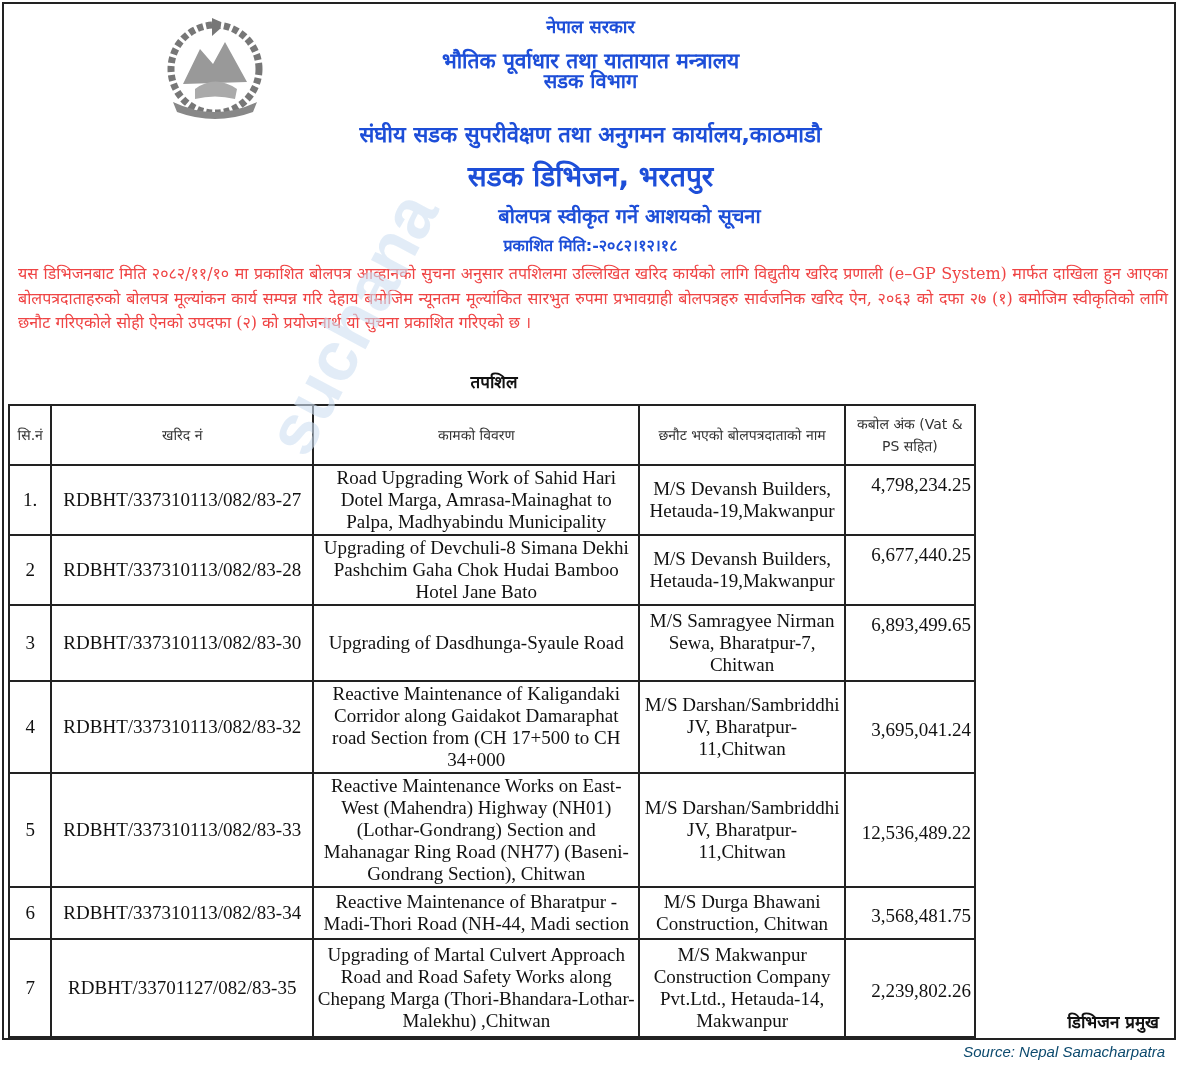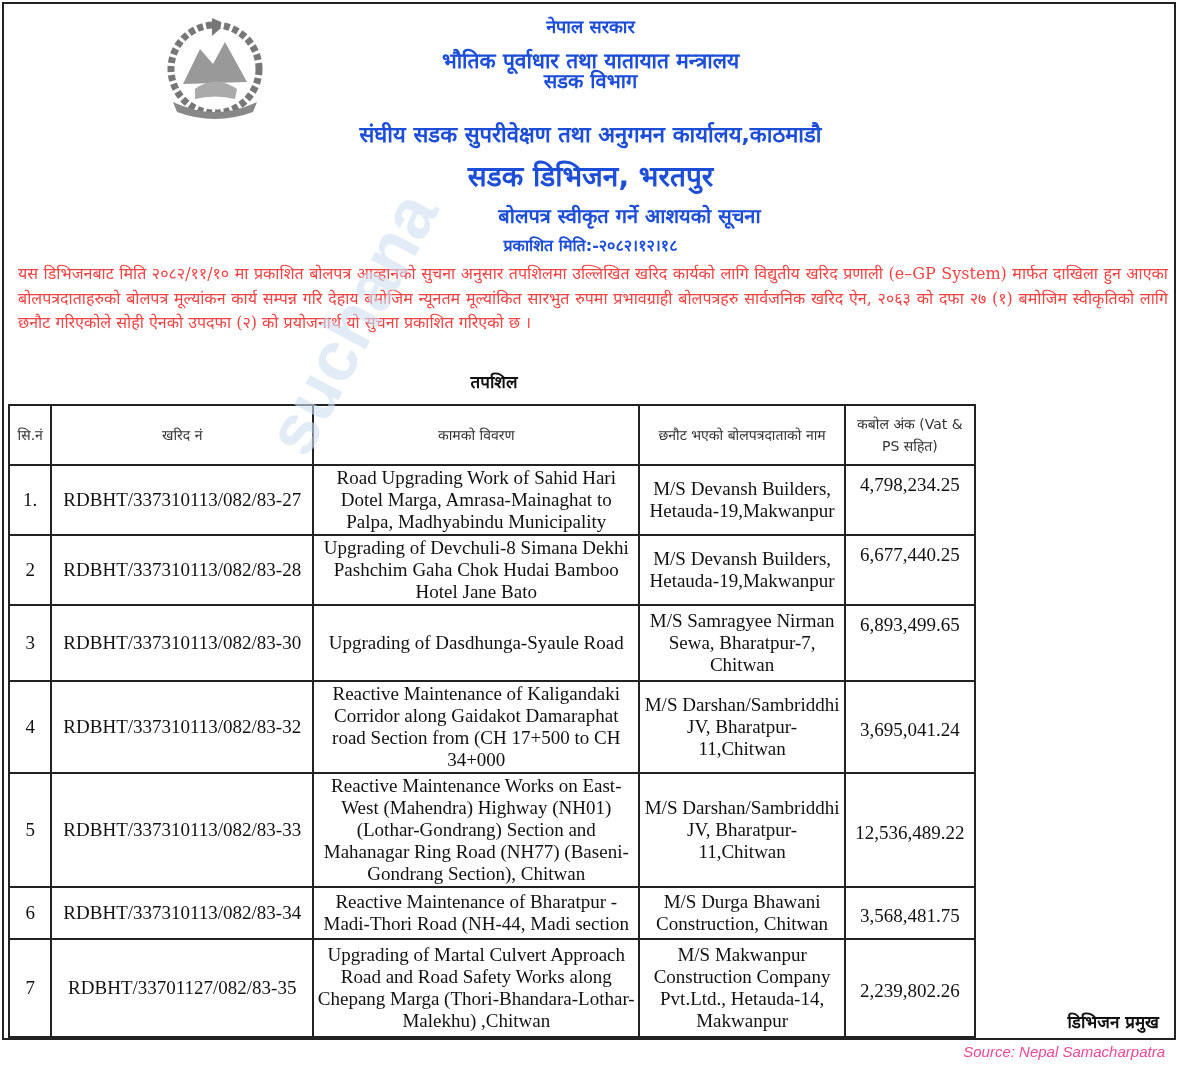--- a/index.html
+++ b/index.html
@@ -12,25 +12,25 @@
     .h3 { top: 67px; font-size: 20px; }
     .h4 { top: 118px; font-size: 22px; }
     .h5 { top: 156px; font-size: 28px; }
     .h6 { top: 202px; font-size: 20px; padding-left: 39px; }
     .h7 { top: 234px; font-size: 16px; }
     .intro { position: absolute; left: 18px; top: 262px; width: 1150px; font-family: "DejaVu Serif", serif; font-size: 16px; line-height: 24.5px; text-align: justify; color: #ef4444; }
     .tapasil { position: absolute; left: 0; width: 988px; top: 370px; text-align: center; font-family: "DejaVu Sans", sans-serif; font-weight: bold; font-size: 17px; }
     table.main { position: absolute; left: 8px; top: 397px; width: 968px; border-collapse: collapse; font-family: "Liberation Serif", serif; font-size: 19px; color: #111; margin-top: 7px; }
     table.main th, table.main td { border: 2px solid #222; padding: 1px 3px; line-height: 22px; text-align: center; vertical-align: middle; }
     table.main th { font-weight: normal; font-family: "DejaVu Sans", sans-serif; font-size: 14px; color: #333; height: 56px; }
-    table.main td.amt { vertical-align: top; padding-top: 8px; }
+    table.main td.amt { vertical-align: top; padding-top: 8px; text-align: right; }
     table.main td.amt.mid { vertical-align: middle; padding-top: 6px; }
     .c1 { width: 40px; } .c2 { width: 275px; } .c3 { width: 448px; } .c4 { width: 222px; } .c5 { width: 130px; }
     .sign { position: absolute; right: 22px; top: 1010px; font-family: "DejaVu Sans", sans-serif; font-weight: bold; font-size: 17px; }
-    .source { position: absolute; right: 16px; top: 1043px; font-family: "Liberation Sans", sans-serif; font-style: italic; font-size: 15px; color: #ec4899; }
+    .source { position: absolute; right: 16px; top: 1043px; font-family: "Liberation Sans", sans-serif; font-style: italic; font-size: 15px; color: #0c4a6e; }
     .wm { position: absolute; color: #cfe0f2; font-family: "Liberation Sans", sans-serif; font-weight: bold; opacity: 0.6; pointer-events: none; }
   </style>
 </head>
 <body>
 
 <div class="frame"></div>
 
 <svg class="emblem" viewBox="0 0 100 110">
   <circle cx="50" cy="55" r="44" fill="none" stroke="#777" stroke-width="7" stroke-dasharray="6 3"></circle>
   <path d="M18 70 L35 35 L48 50 L60 28 L82 68 Z" fill="#999"></path>

